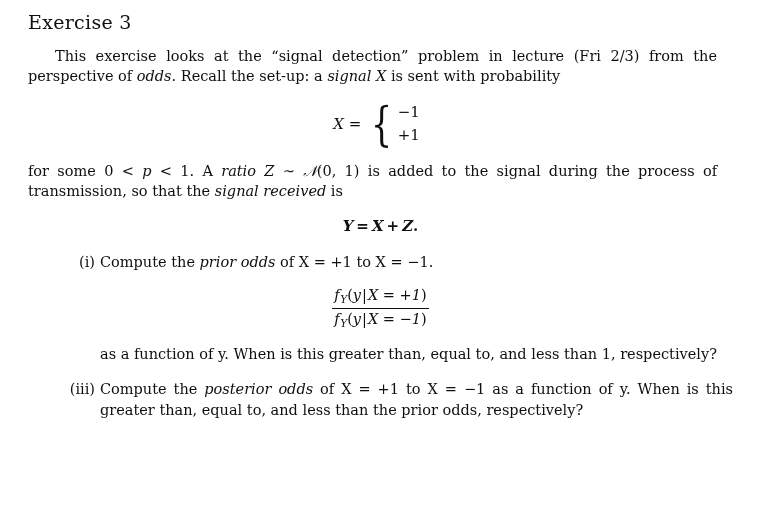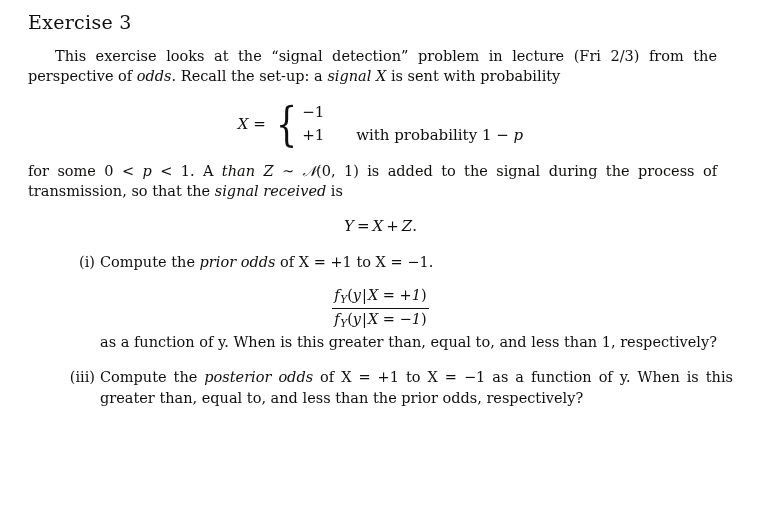--- a/index.html
+++ b/index.html
@@ -43,20 +43,21 @@
   .mathvar { font-style: italic; font-family: "DejaVu Serif", "Liberation Serif", serif; }
 
   
   .display {
     text-align: center;
     margin: 14px 0 0 0;
     line-height: 1.4;
   }
   .eq-simple {
     font-size: 15px;
+    font-weight: bold;
   }
   .eq-simple .op { padding: 0 3px; }
 
   
   .piecewise {
     display: inline-flex;
     align-items: center;
     justify-content: center;
     font-size: 15px;
   }
@@ -137,21 +138,21 @@
   .marker {
     position: absolute;
     left: 0;
     top: 0;
     width: 67px;
     text-align: right;
     white-space: nowrap;
   }
   .cont-line {
     padding-left: 72px;
-    margin-top: 1px;
+    margin-top: 13px;
     line-height: 1.42;
     text-align: left;
   }
   .cal {
     font-family: "DejaVu Serif", "Liberation Serif", serif;
     font-style: italic;
     letter-spacing: -0.3px;
   }
 </style>
 </head>
@@ -166,27 +167,26 @@
   <div class="display">
     <span class="piecewise">
       <span class="pw-lhs"><span class="mathvar">X</span>&nbsp;<span>=</span></span>
       <span class="brace">{</span>
       <span class="pw-rows">
         <span class="pw-row">
           <span class="pw-val">−1</span>
         </span>
         <span class="pw-row">
           <span class="pw-val">+1</span>
-          <span class="pw-txt"><span>with probability 1 − </span><span class="mathvar">p</span></span>
         </span>
       </span>
     </span>
   </div>
 
-  <p class="para"><span>for some 0 &lt; </span><span class="mathvar">p</span><span> &lt; 1. A </span><span class="it">than</span> <span class="mathvar">Z</span><span> ∼ </span><span class="cal">𝒩</span><span>(0, 1)</span><span> is added to the signal during the process of transmission, so that the </span><span class="it">signal received</span><span> is</span></p>
+  <p class="para"><span>for some 0 &lt; </span><span class="mathvar">p</span><span> &lt; 1. A </span><span class="it">ratio</span> <span class="mathvar">Z</span><span> ∼ </span><span class="cal">𝒩</span><span>(0, 1)</span><span> is added to the signal during the process of transmission, so that the </span><span class="it">signal received</span><span> is</span></p>
 
   <div class="display eq-simple"><span class="mathvar">Y</span><span class="op">=</span><span class="mathvar">X</span><span class="op">+</span><span class="mathvar">Z</span><span>.</span></div>
 
   <div class="list">
 
     <div class="item no-justify">
       <span class="marker">(i)</span><span>Compute the </span><span class="it">prior odds</span><span> of X = +1 to X = −1.</span>
     </div>
 
 

